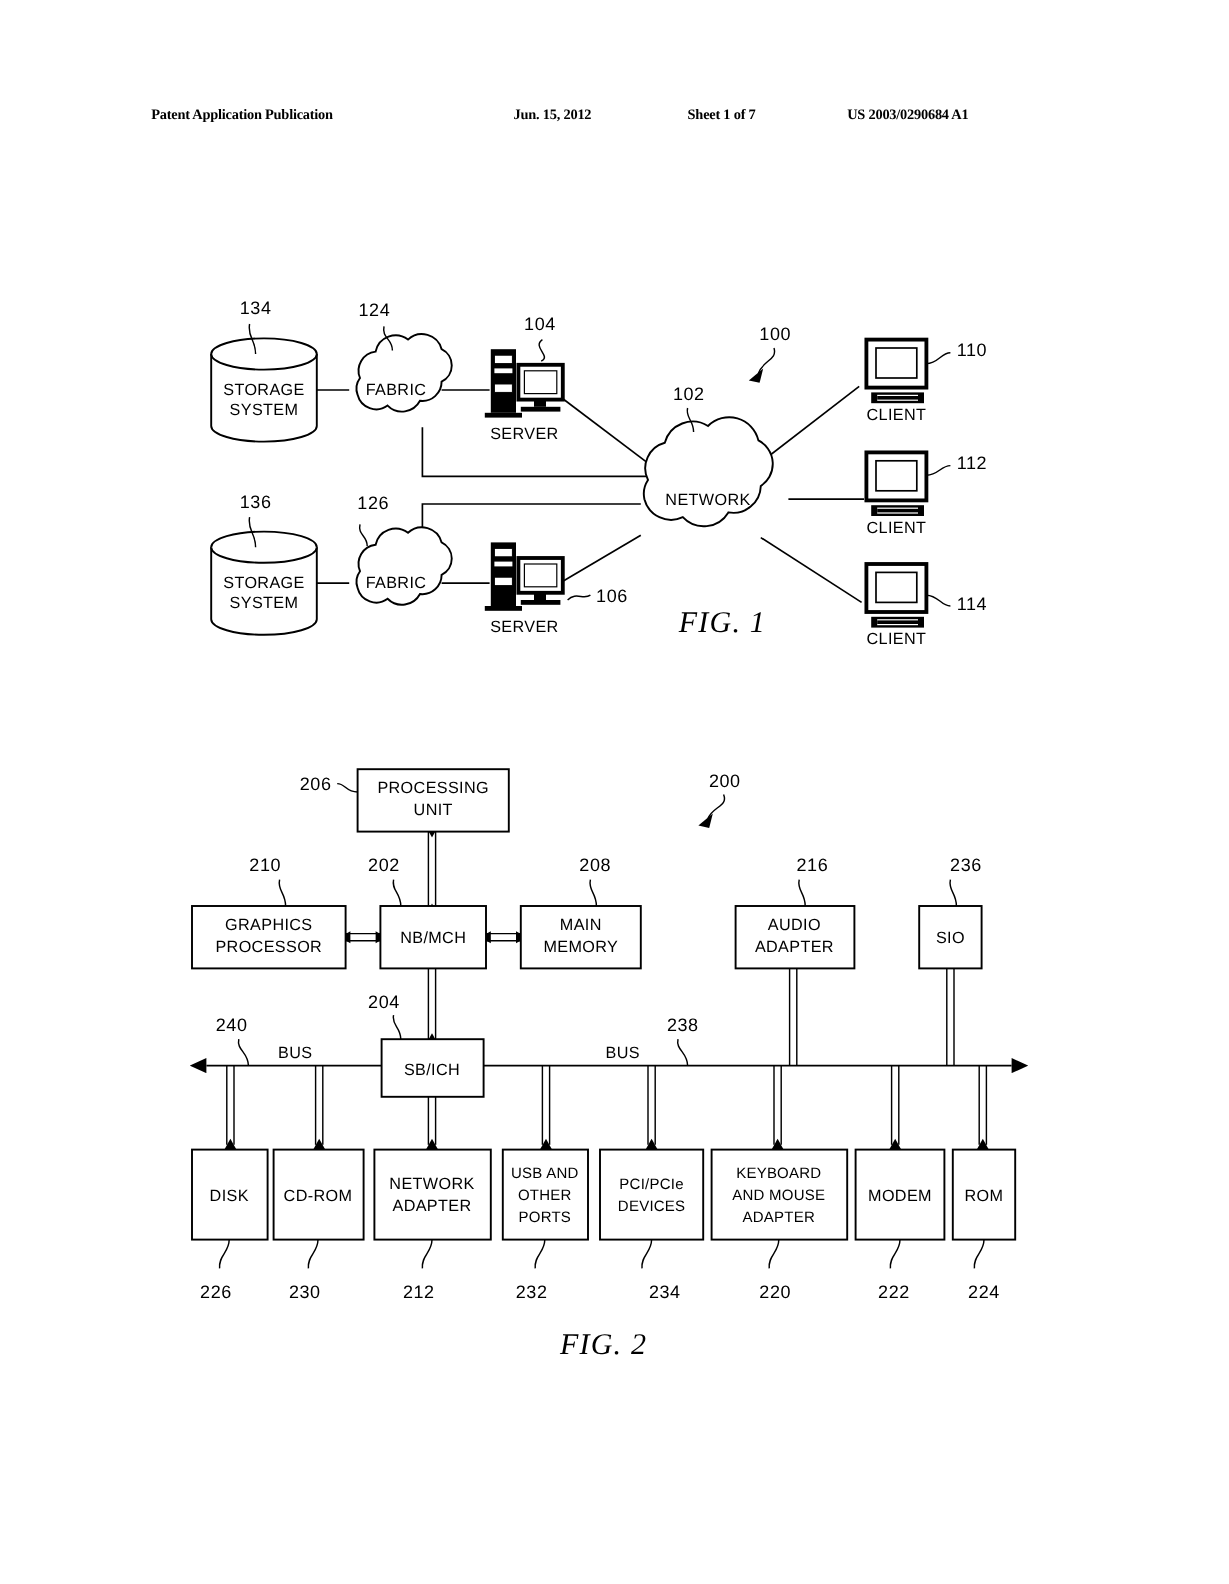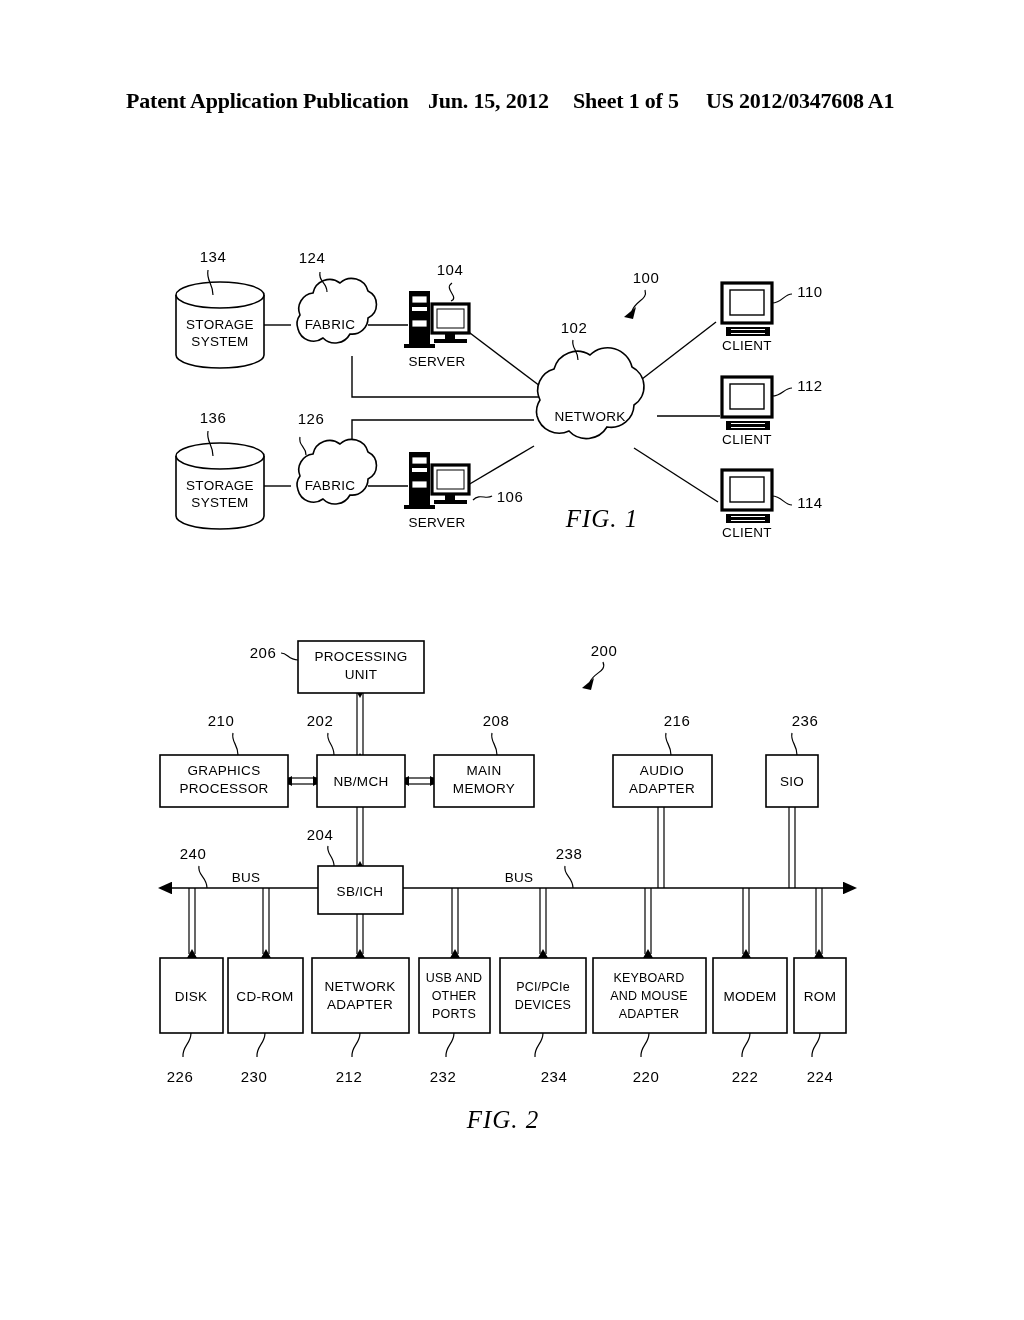--- a/index.html
+++ b/index.html
@@ -23,21 +23,21 @@
   }
   
   .hdr {
     position: absolute;
     top: 88px;
     left: 0;
     width: 1024px;
     height: 26px;
     font-family: "Liberation Serif", serif;
     font-weight: bold;
-    font-size: 22px;
+    font-size: 12px;
     letter-spacing: -0.2px;
     white-space: nowrap;
   }
   .hdr span { position: absolute; top: 0; }
   .hdr-title { left: 126px; }
   .hdr-date  { left: 428px; }
   .hdr-sheet { left: 573px; }
   .hdr-pub   { left: 706px; }
 
   
@@ -84,22 +84,22 @@
   .solid { fill:#000; stroke:none; }
 </style>
 </head>
 <body>
 
 <div id="page">
 
   <div class="hdr">
     <span class="hdr-title">Patent Application Publication</span>
     <span class="hdr-date">Jun. 15, 2012</span>
-    <span class="hdr-sheet">Sheet 1 of 5</span>
-    <span class="hdr-pub">US 2012/0347608 A1</span>
+    <span class="hdr-sheet">Sheet 1 of 7</span>
+    <span class="hdr-pub">US 2003/0290684 A1</span>
   </div>
 
   <svg class="fig" viewBox="0 0 1024 1320">
     <defs>
       <marker id="arrL" markerWidth="11" markerHeight="9" refX="10" refY="4.5" orient="auto">
         <path d="M10,0 L0,4.5 L10,9 z" fill="#000"></path>
       </marker>
       <marker id="arrR" markerWidth="11" markerHeight="9" refX="1" refY="4.5" orient="auto">
         <path d="M1,0 L11,4.5 L1,9 z" fill="#000"></path>
       </marker>

